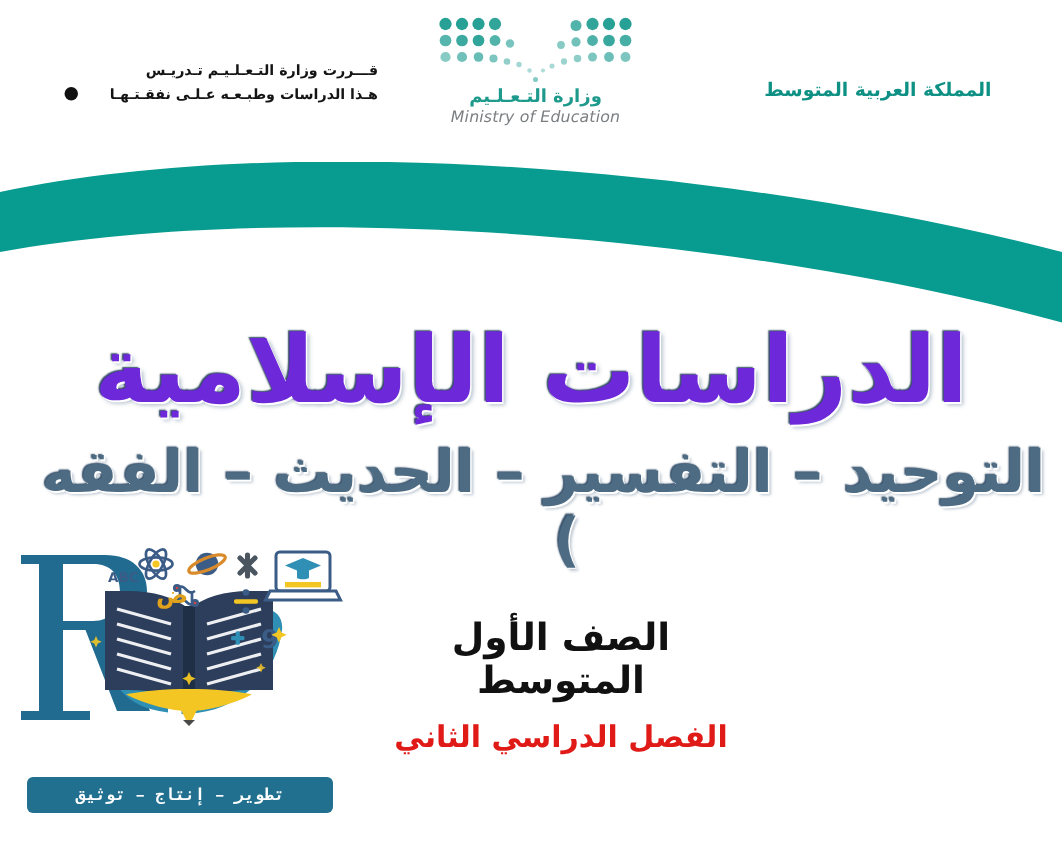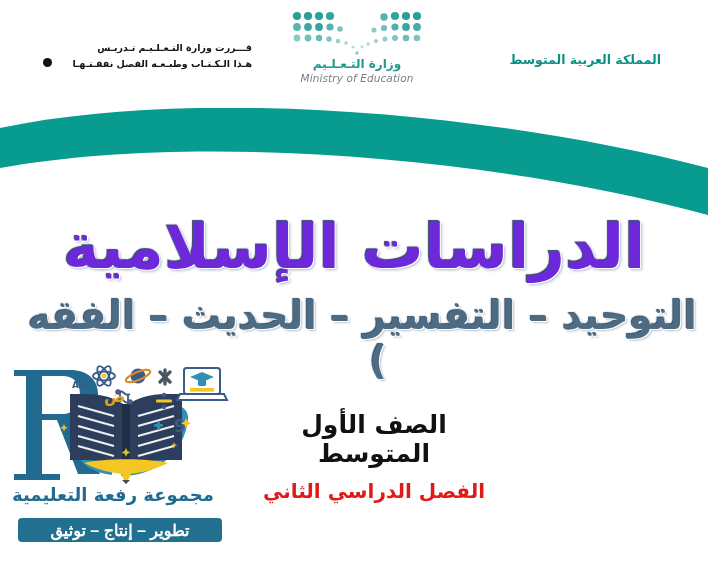--- a/index.html
+++ b/index.html
@@ -185,39 +185,39 @@
   .pub-banner {
     position: absolute;
     left: 18px;
     top: 518px;
     width: 204px;
     height: 24px;
     border-radius: 4px;
     background: #21708f;
     color: #ffffff;
     direction: rtl;
-    font-size: 16px;
+    font-size: 11px;
     font-weight: bold;
     letter-spacing: 0.4px;
     display: flex;
     align-items: center;
     justify-content: center;
-    font-family: Liberation Sans, sans-serif;
+    font-family: Liberation Mono, monospace;
   }
 </style>
 </head>
 <body>
 
 <div id="cover">
 
   <div class="hdr-bullet"></div>
 
   <div class="hdr-decision">
     <span class="l1">قـــررت وزارة التـعـلـيـم تـدريـس</span>
-    <span class="l2">هـذا الـكـتـاب وطبـعـه الفصل نفقـتـهـا</span>
+    <span class="l2">هـذا الدراسات وطبـعـه عـلـى نفقـتـهـا</span>
   </div>
 
   <div class="hdr-kingdom">المملكة العربية المتوسط</div>
 
   <div class="moe-logo">
     <svg class="moe-dots" viewBox="0 0 160 48">
       <g fill="#27a096">
 
         <circle cx="20" cy="8" r="4.1" opacity="1"></circle>
         <circle cx="31" cy="8" r="4.1" opacity="1"></circle>
@@ -366,16 +366,15 @@
 
       <g fill="#f3c623">
         <path d="M178,56 l1.6,3.6 3.6,1.6 -3.6,1.6 -1.6,3.6 -1.6,-3.6 -3.6,-1.6 3.6,-1.6 Z"></path>
         <path d="M118,86 l1.4,3 3,1.4 -3,1.4 -1.4,3 -1.4,-3 -3,-1.4 3,-1.4 Z" opacity="0.95"></path>
         <path d="M56,62 l1.2,2.6 2.6,1.2 -2.6,1.2 -1.2,2.6 -1.2,-2.6 -2.6,-1.2 2.6,-1.2 Z" opacity="0.9"></path>
         <path d="M166,80 l1,2.2 2.2,1 -2.2,1 -1,2.2 -1,-2.2 -2.2,-1 2.2,-1 Z" opacity="0.85"></path>
       </g>
     </svg>
   </div>
 
-  <div class="pub-name">مجموعة رفعة التعليمية</div>
   <div class="pub-banner">تطوير  –  إنتاج  –  توثيق</div>
 
 </div>
 
 </body></html>

